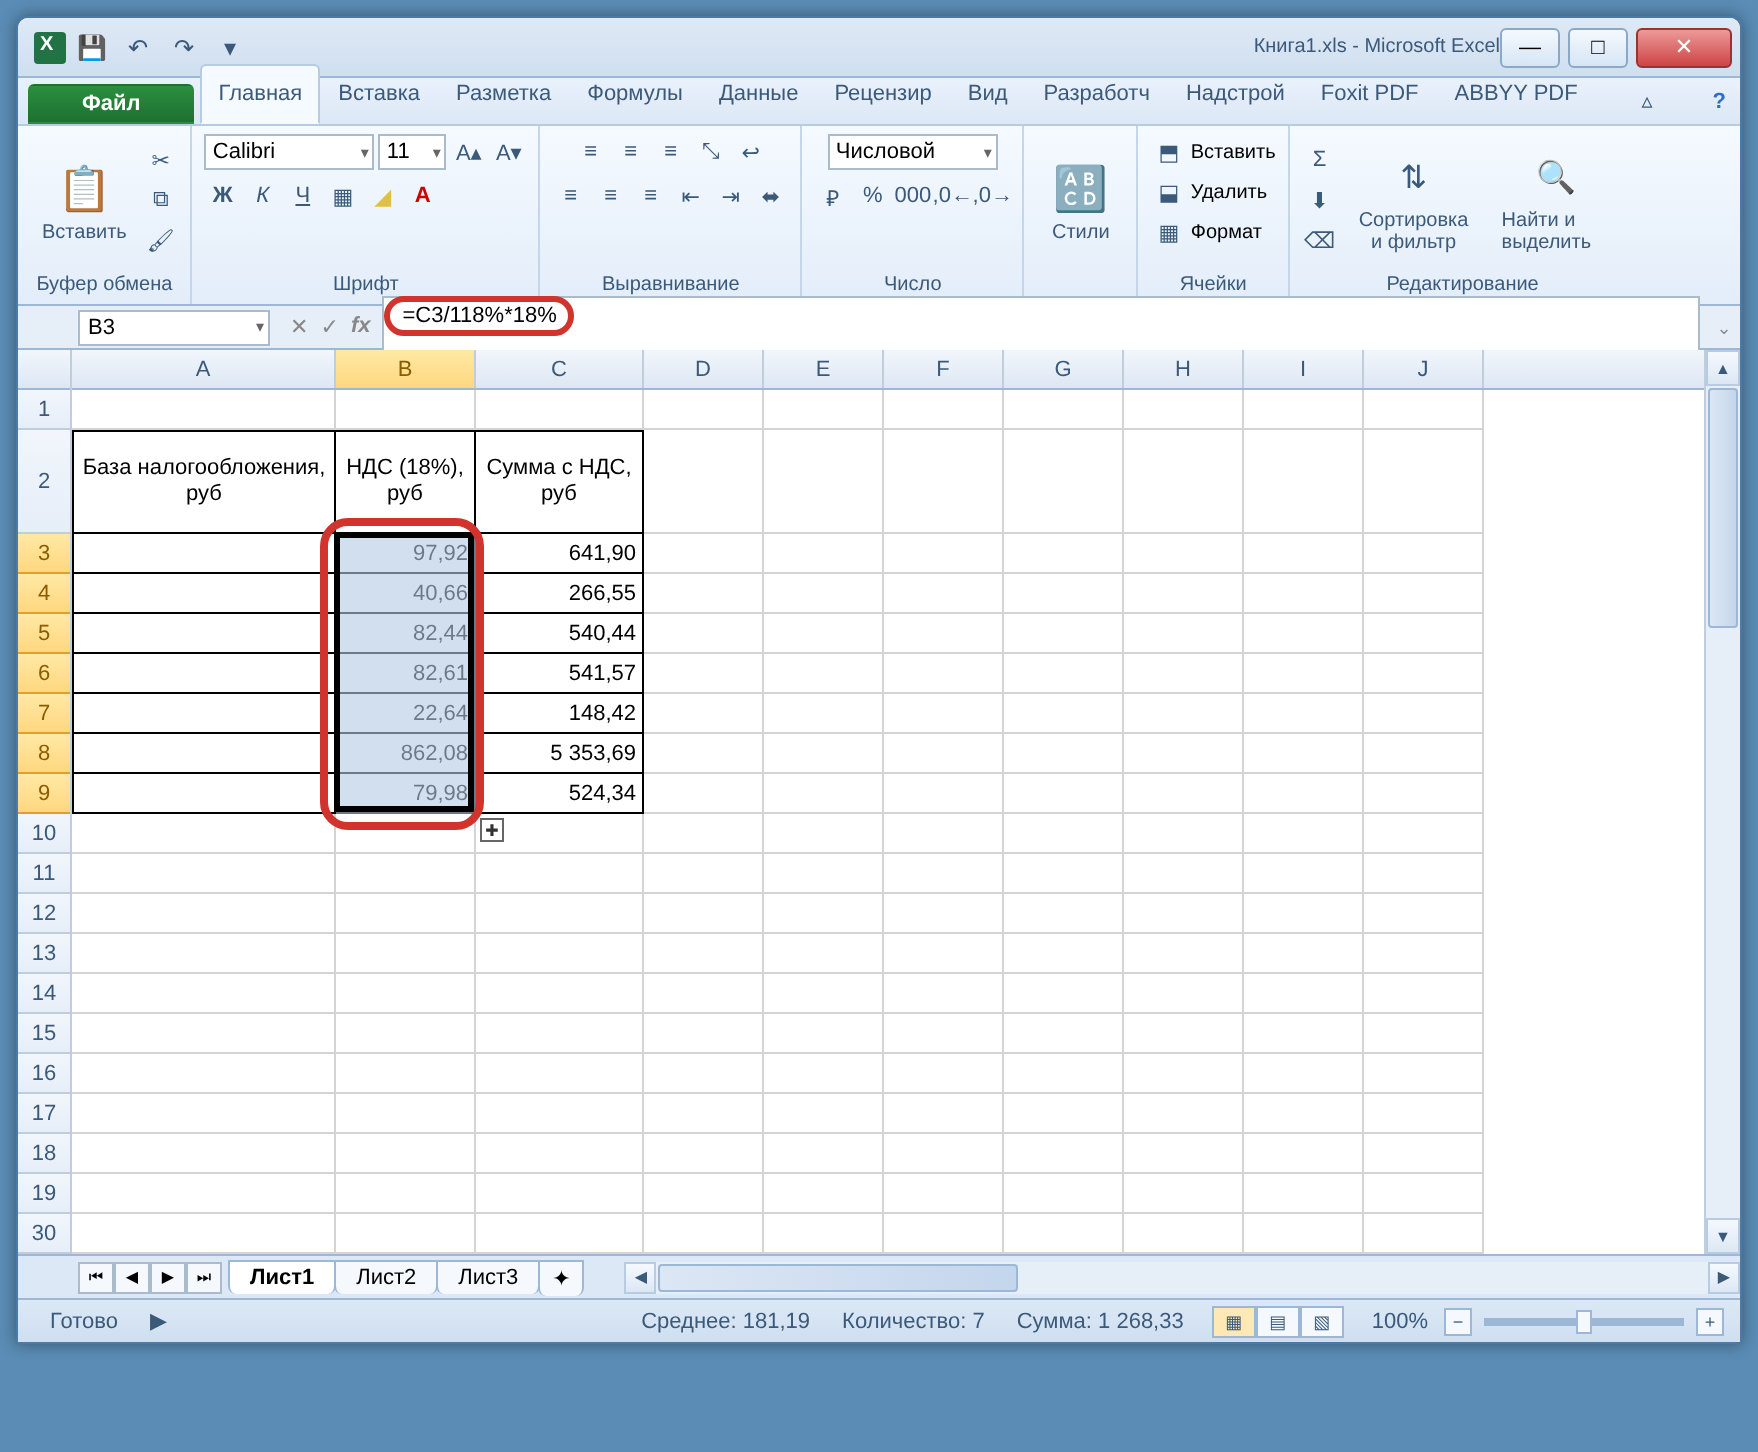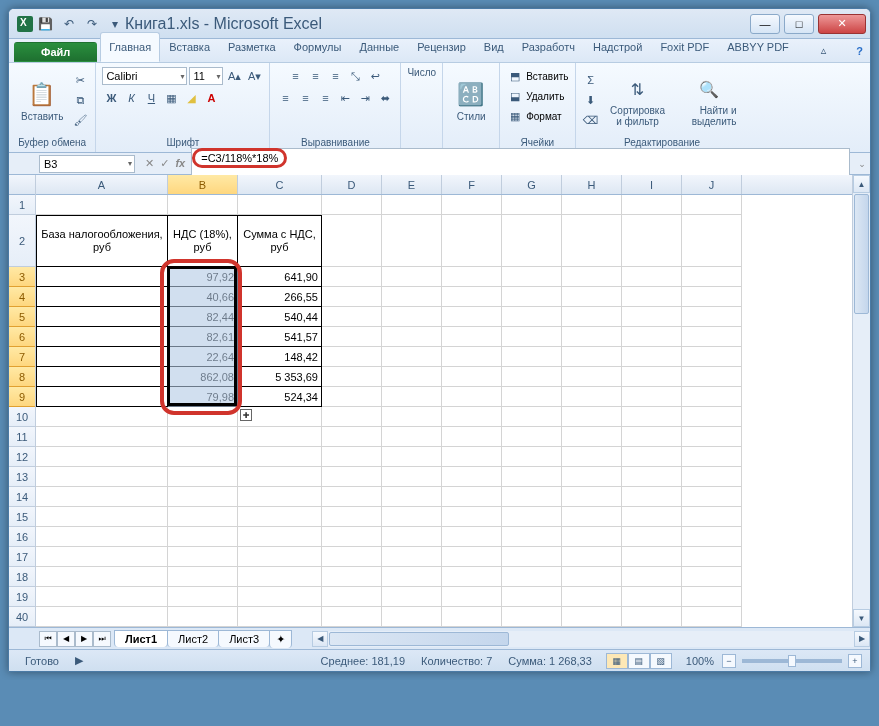--- a/index.html
+++ b/index.html
@@ -3,21 +3,21 @@
 <meta charset="utf-8">
 <style>
 * { box-sizing: border-box; margin: 0; padding: 0; font-family: 'Segoe UI', Tahoma, sans-serif; }
 body { background: #5a8cb5; padding: 8px; font-size: 11px; }
 .window { background: #fff; border: 1px solid #4a7aa5; box-shadow: 0 0 8px rgba(0,0,0,0.4); border-radius: 6px 6px 0 0; overflow: hidden; }
 .titlebar { background: linear-gradient(#dfe9f5, #cfdff0); height: 30px; display: flex; align-items: center; padding: 0 4px; border-bottom: 1px solid #9db8d6; }
 .titlebar .qat { display: flex; gap: 3px; align-items: center; padding-left: 4px; }
 .titlebar .excel-icon { width: 16px; height: 16px; background: #217346; border-radius: 2px; position: relative; }
 .titlebar .excel-icon::after { content:"X"; color:#fff; font-size:10px; font-weight:bold; position:absolute; left:3px; top:1px;}
 .titlebar .qat-btn { width: 20px; height: 20px; display:flex; align-items:center; justify-content:center; color:#3b5a7a; font-size: 12px; cursor:pointer;}
-.titlebar .title { flex: 1; text-align: left; color: #3b5a7a; font-size: 16px; }
+.titlebar .title { flex: 1; text-align: right; color: #3b5a7a; font-size: 10px; }
 .win-controls { display: flex; gap: 4px; }
 .wc { width: 30px; height: 20px; border-radius: 3px; display:flex; align-items:center; justify-content:center; font-size: 11px; cursor:pointer;}
 .wc.min { background: linear-gradient(#f5f9fe,#d6e5f5); border:1px solid #8aa9c9; }
 .wc.max { background: linear-gradient(#f5f9fe,#d6e5f5); border:1px solid #8aa9c9; }
 .wc.close { background: linear-gradient(#e99,#c44); border:1px solid #933; color:#fff; width: 48px;}
 .ribbon-tabs { background: linear-gradient(#e9f1fb,#dce8f6); height: 24px; display: flex; align-items: flex-end; padding-left: 2px; border-bottom: 1px solid #b7cce2; }
 .ribbon-tab { padding: 8px 8px; font-size: 11px; color: #3b5a7a; cursor: pointer; border: 1px solid transparent; }
 .ribbon-tab.file { background: linear-gradient(#2a8f3e,#1e7030); color: #fff; border-radius: 3px 3px 0 0; margin: 2px 3px 0 3px; padding: 3px 26px; font-weight: bold;}
 .ribbon-tab.active { background: #f5faff; border: 1px solid #b7cce2; border-bottom: 1px solid #f5faff; border-radius: 3px 3px 0 0; color:#3b5a7a;}
 .ribbon-tab.help { margin-left: auto; padding: 4px 6px; }
@@ -181,20 +181,30 @@
           <div class="mini">≡</div>
           <div class="mini">⇤</div>
           <div class="mini">⇥</div>
           <div class="mini">⬌</div>
         </div>
       </div>
       <div class="rgroup-label">Выравнивание</div>
     </div>
 
     <div class="rgroup">
+      <div class="rgroup-content" style="flex-direction:column; gap:4px;">
+        <div class="combo" style="width:85px;">Числовой</div>
+        <div class="hrow">
+          <div class="mini">₽</div>
+          <div class="mini">%</div>
+          <div class="mini">000</div>
+          <div class="mini">,0←</div>
+          <div class="mini">,0→</div>
+        </div>
+      </div>
       <div class="rgroup-label">Число</div>
     </div>
 
     <div class="rgroup">
       <div class="rgroup-content">
         <div class="big-btn">
           <div class="ico">🔠</div>
           <span>Стили</span>
         </div>
       </div>
@@ -225,21 +235,21 @@
           <div class="mini">Σ</div>
           <div class="mini">⬇</div>
           <div class="mini">⌫</div>
         </div>
         <div class="big-btn">
           <div class="ico" style="font-size:16px;">⇅</div>
           <span style="width:60px; text-align:center;">Сортировка и фильтр</span>
         </div>
         <div class="big-btn">
           <div class="ico" style="font-size:16px;">🔍</div>
-          <span style="width:55px; text-align:right;">Найти и выделить</span>
+          <span style="width:55px; text-align:left;">Найти и выделить</span>
         </div>
       </div>
       <div class="rgroup-label">Редактирование</div>
     </div>
   </div>
 
   <div class="formula-bar">
     <div class="name-box">B3</div>
     <div class="fb-btns">
       <span>✕</span>
@@ -270,21 +280,21 @@
           <div class="row-head" style="height: 20px;">10</div>
           <div class="row-head" style="height: 20px;">11</div>
           <div class="row-head" style="height: 20px;">12</div>
           <div class="row-head" style="height: 20px;">13</div>
           <div class="row-head" style="height: 20px;">14</div>
           <div class="row-head" style="height: 20px;">15</div>
           <div class="row-head" style="height: 20px;">16</div>
           <div class="row-head" style="height: 20px;">17</div>
           <div class="row-head" style="height: 20px;">18</div>
           <div class="row-head" style="height: 20px;">19</div>
-          <div class="row-head" style="height: 20px;">40</div>
+          <div class="row-head" style="height: 20px;">30</div>
         </div>
     </div>
     <div class="grid">
       <div class="col-heads" id="colheads">
           <div class="col-head" style="width: 132px;">A</div>
           <div class="col-head sel" style="width: 70px;">B</div>
           <div class="col-head" style="width: 84px;">C</div>
           <div class="col-head" style="width: 60px;">D</div>
           <div class="col-head" style="width: 60px;">E</div>
           <div class="col-head" style="width: 60px;">F</div>

